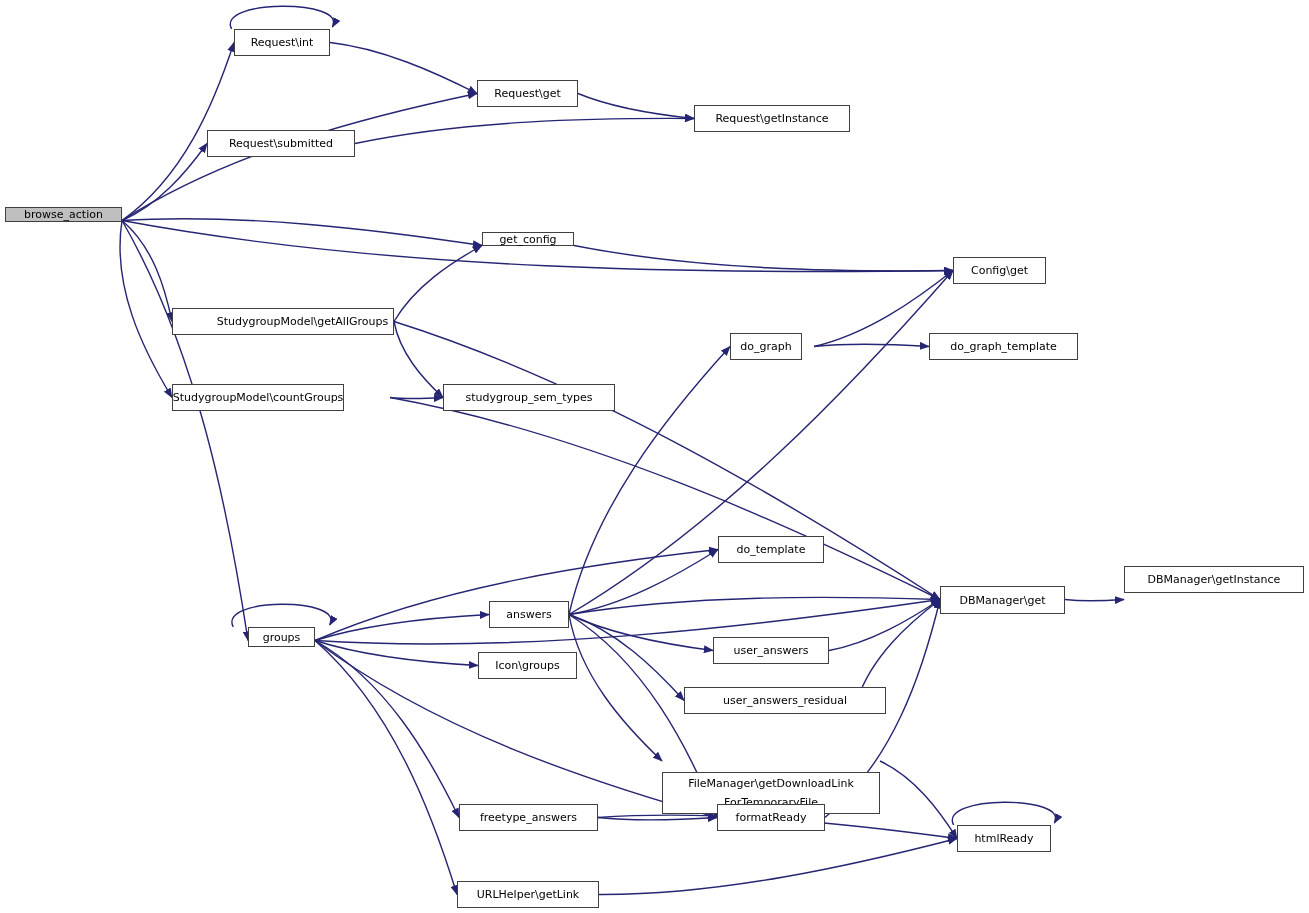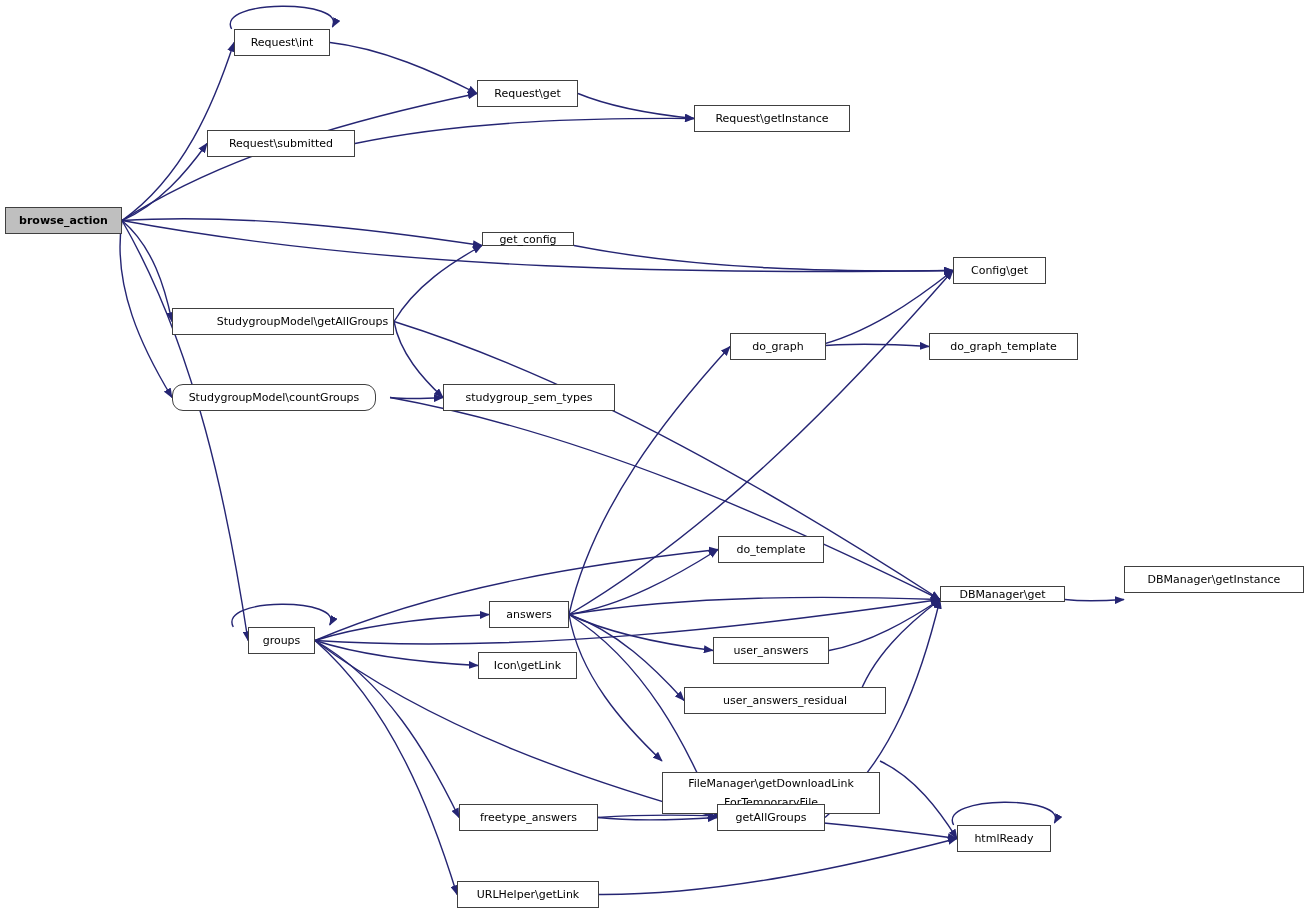--- a/index.html
+++ b/index.html
@@ -65,40 +65,40 @@
         <path d="M1065,599.5 C1084.47,601.565 1106.3,600.63575 1124,599.5" marker-end="url(#ah)"></path>
         <path d="M880,761 C914.7198403717822,777.3252231144874 939.0204122044802,810.162622712968 957,838.5" marker-end="url(#ah)"></path>
         <path d="M598,817.5 C637.27,821.665 681.3,819.79075 717,817.5" marker-end="url(#ah)"></path>
         <path d="M598,817.5 C717.3521579161375,809.349300386032 849.7851868538755,823.9056152123177 957,838.5" marker-end="url(#ah)"></path>
         <path d="M825,817.5 C893.0222445183024,761.4237987137833 922.0397344850663,673.6250892925808 940,599.5" marker-end="url(#ah)"></path>
         <path d="M953.6,825 C937.6,795 1070.4,795 1054.4,823" marker-end="url(#ah)"></path>
         <path d="M599,894.5 C720.1385440860819,895.1892639788808 851.2491992473451,865.8430951883844 957,838.5" marker-end="url(#ah)"></path>
       </g>
   </svg>
   <div id="node-layer">
-      <div class="node root" style="left: 5px; top: 207px; width: 117px; height: 27px; font-weight: bold;">browse_action</div>
+      <div class="node root" style="left: 5px; top: 207px; width: 117px; height: 15px;">browse_action</div>
       <div class="node" style="left: 234px; top: 29px; width: 96px; height: 27px;">Request\int</div>
       <div class="node" style="left: 477px; top: 80px; width: 101px; height: 27px;">Request\get</div>
       <div class="node" style="left: 694px; top: 105px; width: 156px; height: 27px;">Request\getInstance</div>
       <div class="node" style="left: 207px; top: 130px; width: 148px; height: 27px;">Request\submitted</div>
       <div class="node" style="left: 482px; top: 232px; width: 92px; height: 14px;">get_config</div>
       <div class="node" style="left: 953px; top: 257px; width: 93px; height: 27px;">Config\get</div>
       <div class="node" style="left: 172px; top: 308px; width: 222px; height: 27px; padding-left: 39px;">StudygroupModel\getAllGroups</div>
-      <div class="node" style="left: 730px; top: 333px; width: 96px; height: 27px; text-align: center;">do_graph</div>
+      <div class="node" style="left: 730px; top: 333px; width: 72px; height: 27px; text-align: center;">do_graph</div>
       <div class="node" style="left: 929px; top: 333px; width: 149px; height: 27px;">do_graph_template</div>
-      <div class="node" style="left: 172px; top: 384px; width: 204px; height: 27px; border-radius: 11px;">StudygroupModel\countGroups</div>
+      <div class="node" style="left: 172px; top: 384px; width: 172px; height: 27px;">StudygroupModel\countGroups</div>
       <div class="node" style="left: 443px; top: 384px; width: 172px; height: 27px;">studygroup_sem_types</div>
       <div class="node" style="left: 718px; top: 536px; width: 106px; height: 27px;">do_template</div>
-      <div class="node" style="left: 940px; top: 586px; width: 125px; height: 16px;">DBManager\get</div>
+      <div class="node" style="left: 940px; top: 586px; width: 125px; height: 28px;">DBManager\get</div>
       <div class="node" style="left: 1124px; top: 566px; width: 180px; height: 27px;">DBManager\getInstance</div>
       <div class="node" style="left: 489px; top: 601px; width: 80px; height: 27px;">answers</div>
-      <div class="node" style="left: 248px; top: 627px; width: 67px; height: 27px;">groups</div>
+      <div class="node" style="left: 248px; top: 627px; width: 67px; height: 20px;">groups</div>
       <div class="node" style="left: 713px; top: 637px; width: 116px; height: 27px;">user_answers</div>
-      <div class="node" style="left: 478px; top: 652px; width: 99px; height: 27px;">Icon\getLink</div>
+      <div class="node" style="left: 478px; top: 652px; width: 99px; height: 27px;">Icon\groups</div>
       <div class="node" style="left: 684px; top: 687px; width: 202px; height: 27px;">user_answers_residual</div>
       <div class="node two-line" style="left: 662px; top: 740px; width: 218px; height: 42px;">FileManager\getDownloadLink
 ForTemporaryFile</div>
       <div class="node" style="left: 459px; top: 804px; width: 139px; height: 27px;">freetype_answers</div>
-      <div class="node" style="left: 717px; top: 804px; width: 108px; height: 27px;">getAllGroups</div>
+      <div class="node" style="left: 717px; top: 804px; width: 108px; height: 27px;">formatReady</div>
       <div class="node" style="left: 957px; top: 825px; width: 94px; height: 27px;">htmlReady</div>
       <div class="node" style="left: 457px; top: 881px; width: 142px; height: 27px;">URLHelper\getLink</div>
     </div>
 </div>
 
 </body></html>

